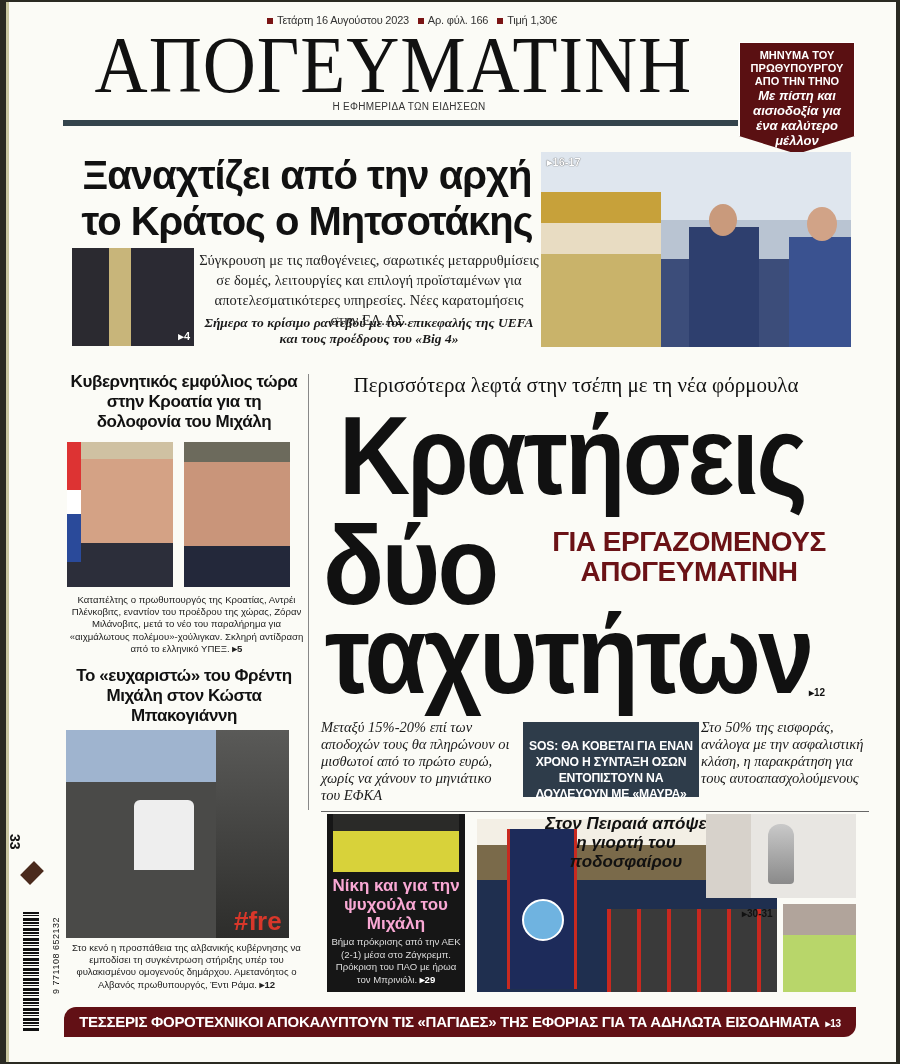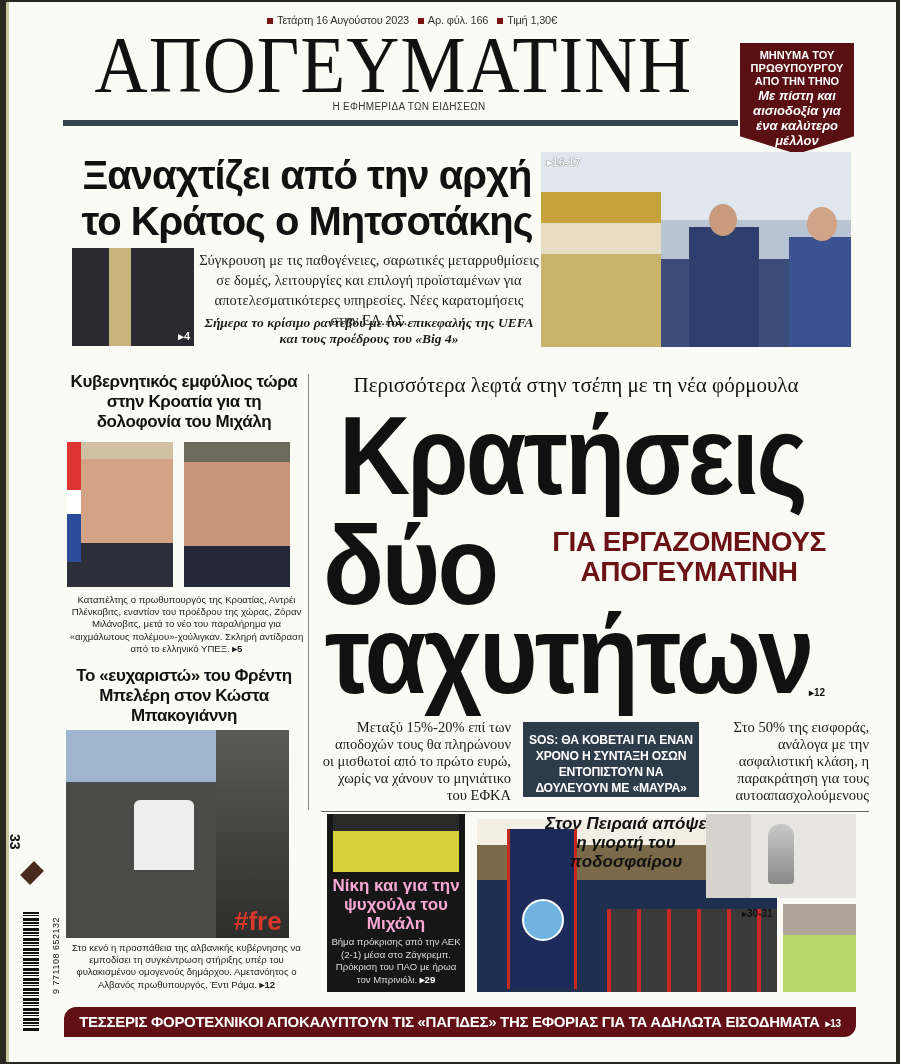--- a/index.html
+++ b/index.html
@@ -117,29 +117,29 @@
   .mh1 { left: 330px; top: 398px; font-size: 112px; transform: scaleX(0.88); transform-origin: left top; }
   .mh2 { left: 314px; top: 508px; font-size: 112px; transform: scaleX(0.9); transform-origin: left top; }
   .mh3 { left: 316px; top: 597px; font-size: 112px; transform: scaleX(0.9); transform-origin: left top; }
   .main-sub {
     position: absolute; left: 500px; top: 525px; width: 360px; text-align: center;
     font-weight: bold; font-size: 28px; line-height: 30px; color: #6b1216; letter-spacing: -0.5px;
   }
   .main-ref { position: absolute; left: 800px; top: 685px; font-weight: bold; font-size: 10px; color: #111; }
 
   .col-text {
-    position: absolute; top: 717px; text-align: right;
-    font-family: "Liberation Serif", serif; font-size: 14.5px; line-height: 17px; color: #1a1a1a;
+    position: absolute; top: 717px; text-align: left;
+    font-family: "Liberation Serif", serif; font-size: 14.5px; line-height: 17px; color: #1a1a1a; font-style: italic;
   }
   .col-left { left: 312px; width: 190px; }
   .col-right { left: 692px; width: 168px; }
   .sos-box {
     position: absolute; left: 514px; top: 720px; width: 176px; height: 75px;
     background: #2e3c4a; color: #fff; text-align: center;
-    font-weight: bold; font-size: 12.2px; line-height: 16px; padding-top: 10px; letter-spacing: -0.2px;
+    font-weight: bold; font-size: 12.2px; line-height: 16px; padding-top: 16px; letter-spacing: -0.2px;
   }
 
   .hrule { position: absolute; left: 312px; top: 809px; width: 548px; height: 1px; background: #666; }
 
   
   .sport-aek {
     position: absolute; left: 318px; top: 812px; width: 138px; height: 178px; background: #161616;
   }
   .sport-aek .img { position: absolute; left: 6px; top: 0; width: 126px; height: 58px;
     background: linear-gradient(180deg, #2a2a28 0 30%, #d8d23a 30% 100%); }
@@ -239,21 +239,21 @@
   <div class="croatia-headline">Κυβερνητικός εμφύλιος τώρα στην Κροατία για τη δολοφονία του Μιχάλη</div>
   <div class="photo photo-milanovic">
       <div class="flag"></div>
     </div>
   <div class="photo photo-plenkovic"></div>
   <div class="croatia-body">
     <span>Καταπέλτης ο πρωθυπουργός της Κροατίας, Αντρέι Πλένκοβιτς, εναντίον του προέδρου της χώρας, Ζόραν Μιλάνοβιτς, μετά το νέο του παραλήρημα για «αιχμάλωτους πολέμου»-χούλιγκαν. Σκληρή αντίδραση από το ελληνικό ΥΠΕΞ.</span>
     <b>▸5</b>
   </div>
 
-  <div class="bakoyannis-headline">Το «ευχαριστώ» του Φρέντη Μπελέρη στον Κώστα Μπακογιάννη</div>
+  <div class="bakoyannis-headline">Το «ευχαριστώ» του Φρέντη Μιχάλη στον Κώστα Μπακογιάννη</div>
   <div class="photo photo-albania">
     <div class="speaker"></div>
     <div class="poster"></div>
     <div class="hashtag">#fre</div>
   </div>
   <div class="albania-body">
     <span>Στο κενό η προσπάθεια της αλβανικής κυβέρνησης να εμποδίσει τη συγκέντρωση στήριξης υπέρ του φυλακισμένου ομογενούς δημάρχου. Αμετανόητος ο Αλβανός πρωθυπουργός, Έντι Ράμα.</span>
     <b>▸12</b>
   </div>
 

